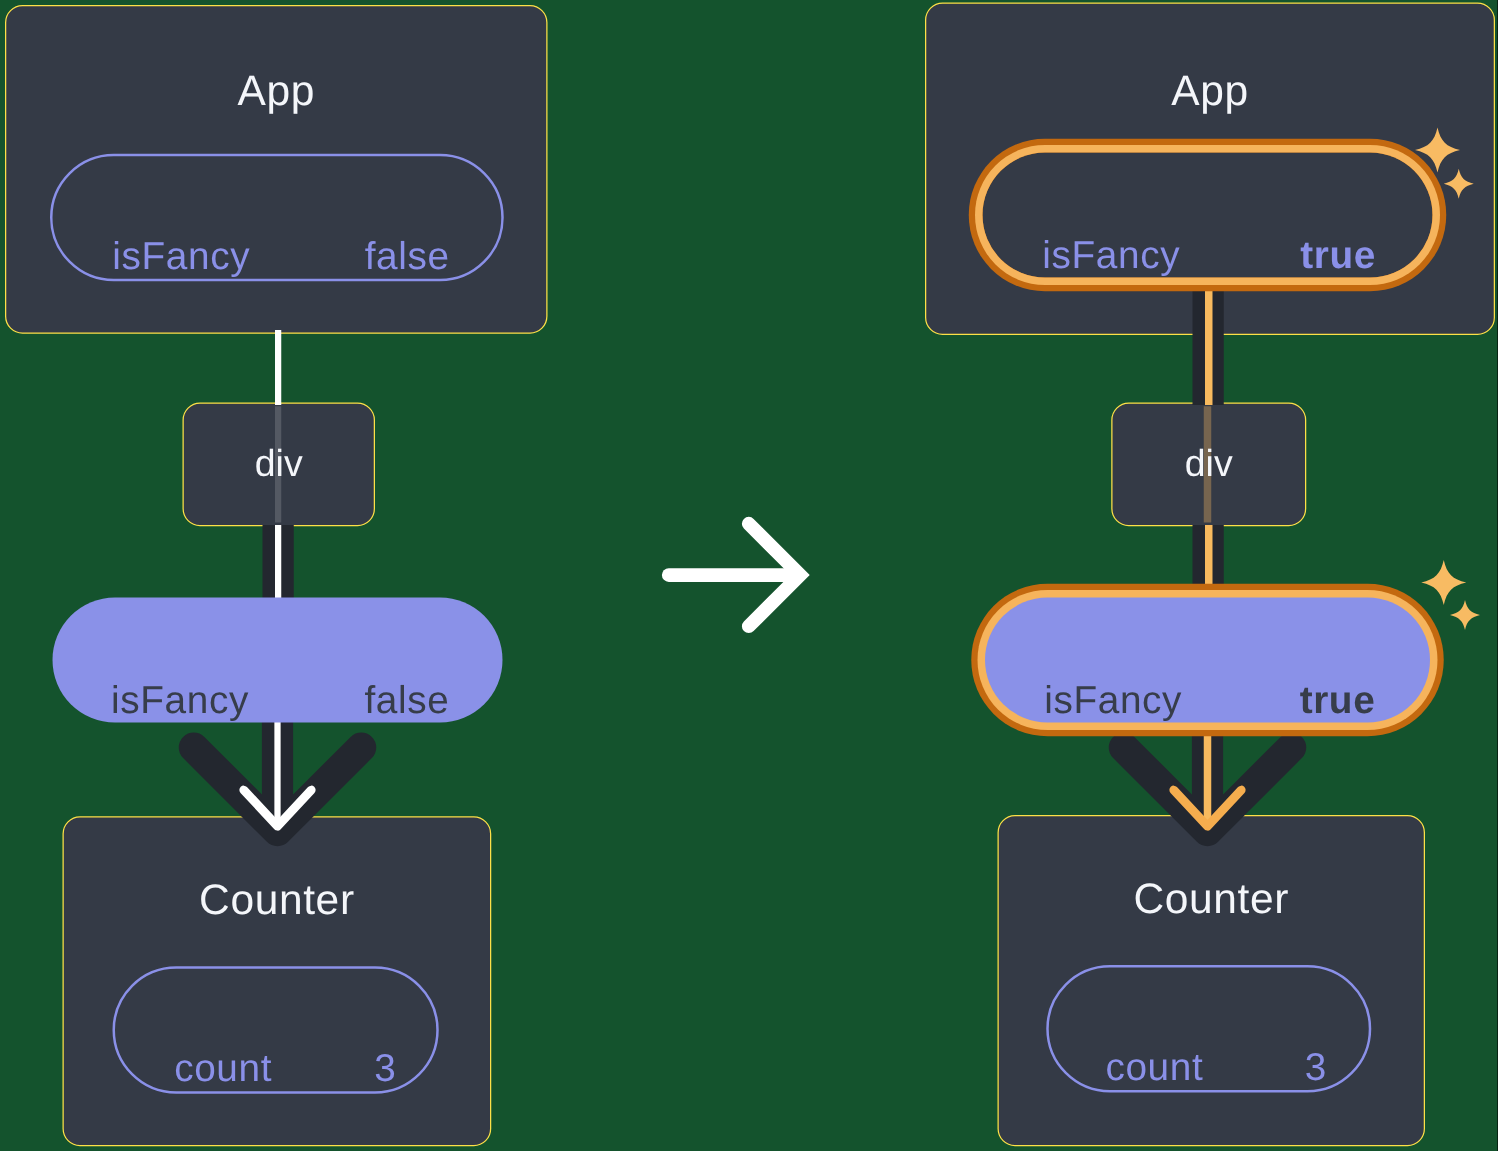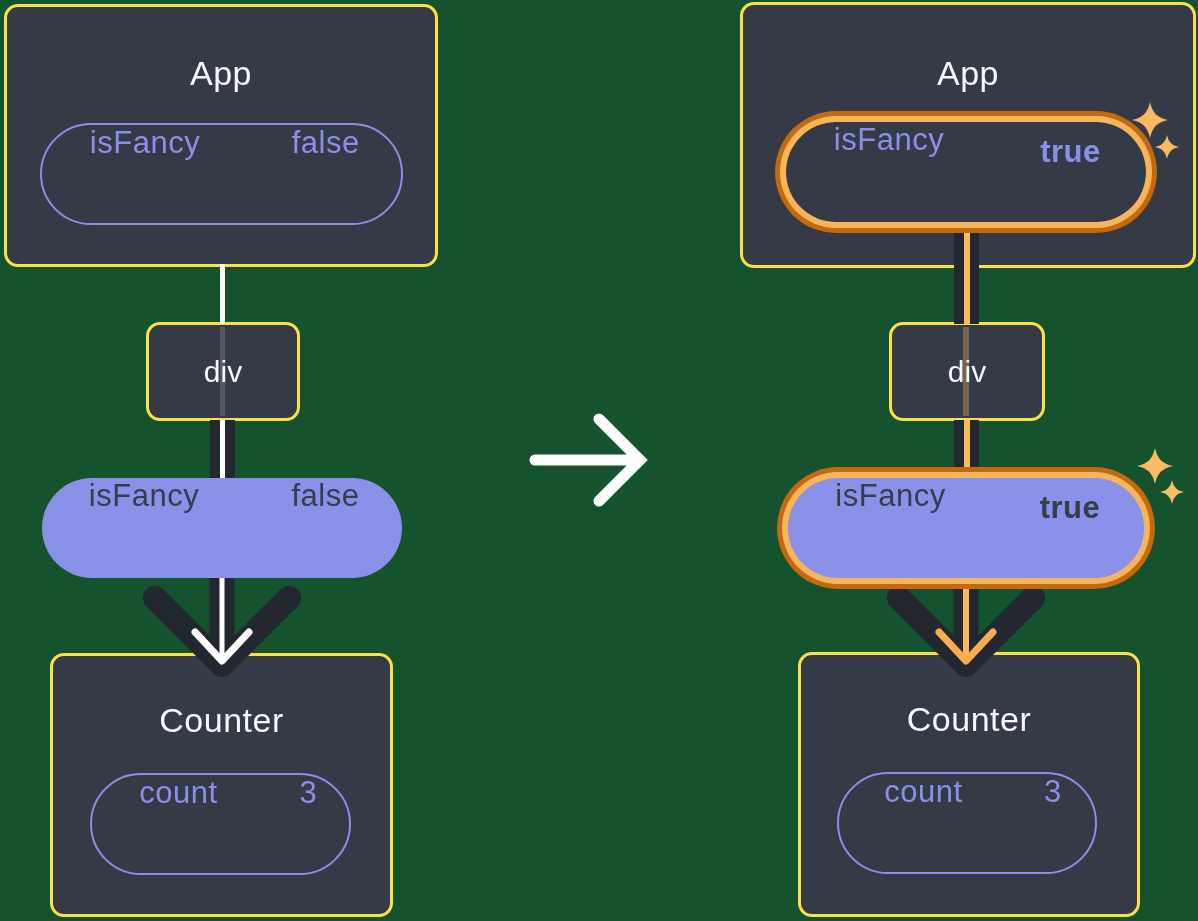--- a/index.html
+++ b/index.html
@@ -2,35 +2,35 @@
 <html><head>
 <meta charset="utf-8">
 <style>
   html,body{margin:0;padding:0;background:#000;}
   .stage{
     position:relative;width:1198px;height:921px;background:#14532d;overflow:hidden;
     font-family:"Liberation Sans","DejaVu Sans",sans-serif;
   }
   
   .box{
-    position:absolute;background:#343a46;border:3px solid #fde047;
+    position:absolute;background:#343a46;border:1px solid #fde047;
     border-radius:14px;box-sizing:border-box;z-index:2;
   }
   .box-title{
     position:absolute;text-align:center;color:#f4f6fa;font-size:34px;
     font-weight:400;letter-spacing:.5px;z-index:3;
   }
   .divbox{display:flex;align-items:center;justify-content:center;}
   .divbox .lbl{color:#f4f6fa;font-size:30px;z-index:2;position:relative;}
   .passline{position:absolute;top:2px;bottom:2px;z-index:1;}
   .passline.white{left:calc(50% - 3px);width:5px;background:rgba(255,255,255,0.16);}
   .passline.amber{left:calc(50% - 4px);width:6px;background:rgba(248,186,98,0.34);}
   
   .pill{
-    position:absolute;display:flex;align-items:flex-start;box-sizing:border-box;
+    position:absolute;display:flex;align-items:flex-end;box-sizing:border-box;
     border-radius:60px;z-index:7;
   }
   .pill .cell{
     display:flex;align-items:center;justify-content:center;
     font-size:31px;letter-spacing:.5px;
   }
   .pill .vdiv{flex:0 0 auto;}
   .pill.outline{border:2.5px solid #8a90e8;color:#8a90e8;}
   .pill.outline .vdiv{width:2.5px;background:#8a90e8;}
   .pill.filled{background:#8a91e8;color:#373d4a;}

